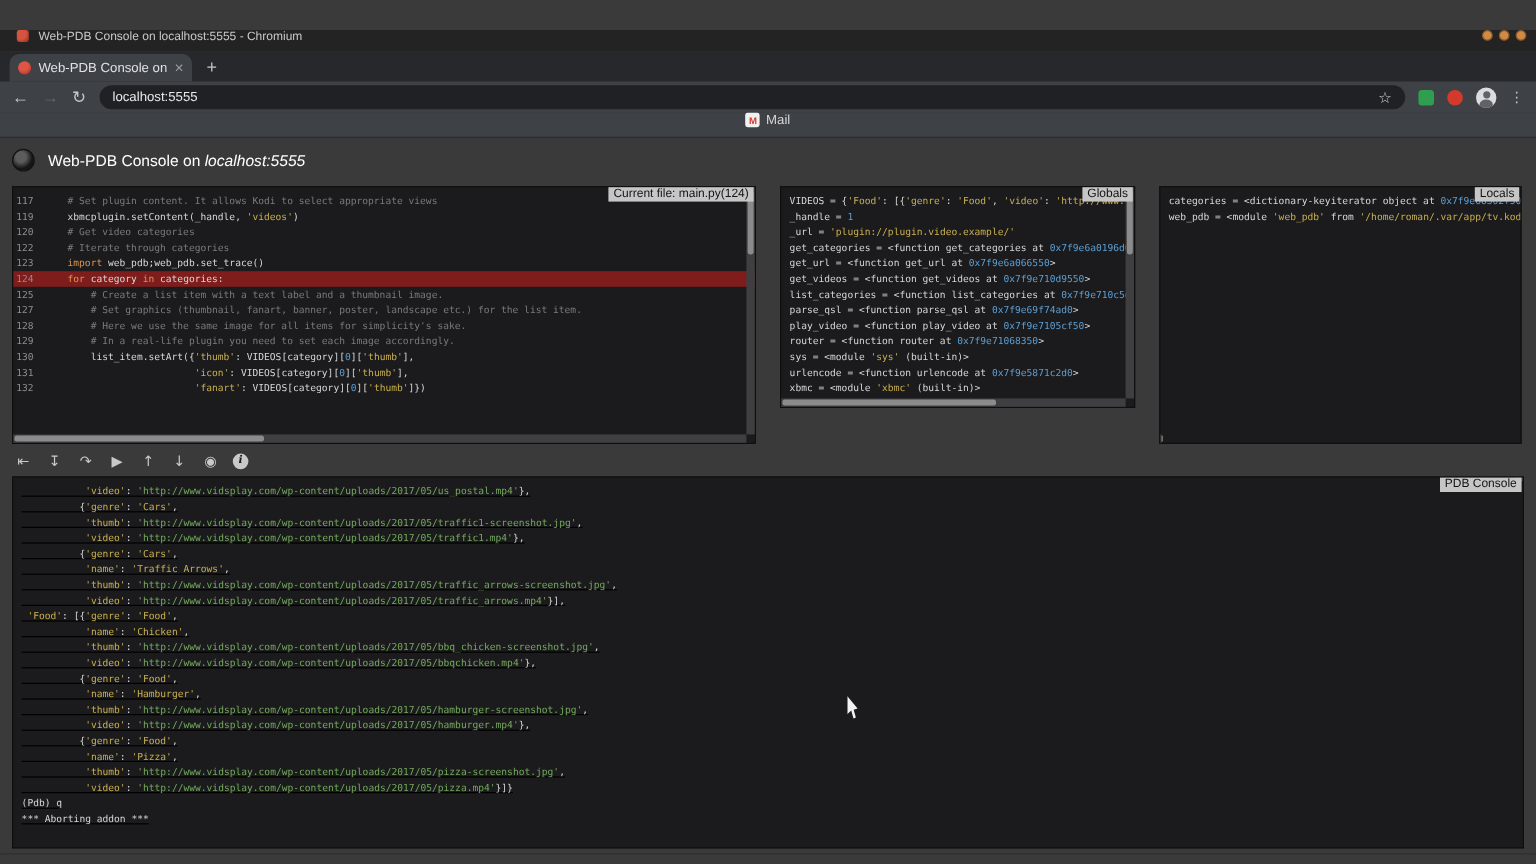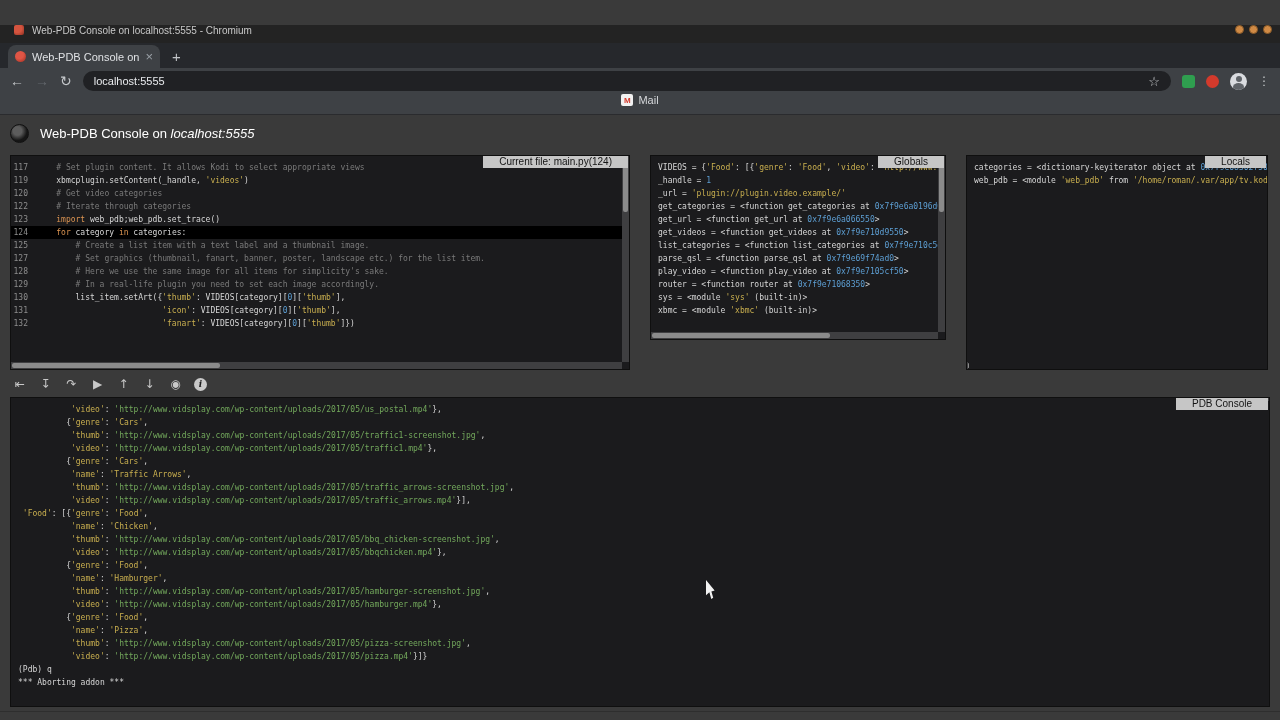--- a/index.html
+++ b/index.html
@@ -60,27 +60,27 @@
   .page-header { display:flex; align-items:center; gap:11px; padding:9px 0 0 10px; }
   .app-logo { width:19px; height:19px; border-radius:50%; background:radial-gradient(circle at 38% 35%, #5c5c5c 0 28%, #161616 62%); border:1px solid #111; }
   .page-title { font-size:13px; color:#ffffff; }
   .page-title .host { font-style:italic; }
 
   .panels { position:absolute; top:40px; left:10px; display:flex; gap:20px; }
   .panel { position:relative; background:#1b1b1d; border:1px solid #0f0f0f; }
   .code-panel { width:620px; height:215px; }
   .globals-panel { width:296px; height:185px; }
   .locals-panel { width:302px; height:215px; }
-  .panel-label { position:absolute; top:0; right:1px; background:#c6c6c6; color:#141414; font-size:10px; line-height:12px; padding:0 16px; z-index:4; }
+  .panel-label { position:absolute; top:0; right:1px; background:#c6c6c6; color:#141414; font-size:10px; line-height:12px; padding:0 4px; z-index:4; }
 
   .mono { font-family:"DejaVu Sans Mono", monospace; font-size:8px; line-height:13px; color:#d6d6d6; padding-top:5px; height:100%; overflow:hidden; }
   .pad-l { padding-left:7px; }
   .cl { white-space:pre; height:13px; }
   .cl .gut { display:inline-block; width:26px; color:#8e8e8e; text-align:right; padding-right:9px; }
-  .cl.hl { background:#000000; }
+  .cl.hl { background:#7f1d1d; }
   .tk-plain { color:#d6d6d6; }
   .tk-comment { color:#7a7a7a; }
   .tk-kw { color:#dd9552; }
   .tk-str { color:#c9af4f; }
   .tk-num { color:#5d9fd4; }
   .tk-url { color:#73a95c; }
 
   
   .hsb { position:absolute; left:0; bottom:0; height:7px; background:#3f3f41; z-index:3; }
   .hsb .th { height:5px; margin:1px 0 0 1px; background:#8b8b8b; border-radius:2px; }
@@ -92,21 +92,21 @@
   .globals-panel .vsb { bottom:7px; } .globals-panel .vsb .th { height:30%; margin-top:3px; }
   .locals-panel .hsb .th { width:56%; }
   .console-panel .vsb .th { height:58%; margin-top:3px; }
 
   
   .debug-toolbar { position:absolute; top:259px; left:12px; display:flex; gap:11px; align-items:center; height:20px; }
   .dbtn { width:15px; height:16px; display:flex; align-items:center; justify-content:center; color:#c9c9c9; font-size:12px; font-family:"DejaVu Sans", sans-serif; background:none; border:none; }
   .dbtn.help { background:#c9c9c9; color:#1b1b1b; border-radius:50%; width:13px; height:13px; font-size:9px; font-style:italic; font-weight:bold; font-family:"DejaVu Serif", serif; }
 
   
-  .console-panel { position:absolute; top:282px; left:10px; width:1260px; height:310px; background:#1b1b1d; border:1px solid #0f0f0f; }
+  .console-panel { position:absolute; top:282px; left:10px; width:1260px; height:310px; background:#1b1b1d; border:1px solid #0f0f0f;text-decoration:underline; }
 
   
   .prompt-divider { position:absolute; top:596px; left:0; right:0; height:1px; background:#2e2e2e; }
   .prompt-bar { position:absolute; top:603px; left:10px; right:10px; height:22px; display:flex; align-items:center; gap:9px; }
   .pdb-label { color:#e0e0e0; font-size:10px; font-family:"DejaVu Sans Mono", monospace; }
   .prompt-input-wrap { flex:1; height:18px; background:#fafafa; border:1px solid #88a8c8; border-radius:2px; position:relative; }
   .prompt-input-wrap input { width:100%; height:100%; border:none; outline:none; background:transparent; font:10px "DejaVu Sans Mono", monospace; padding:0 6px; color:#222; }
   .caret { position:absolute; left:6px; top:2px; width:1px; height:12px; background:#333; }
   .send-btn { background:none; border:none; color:#d9d9d9; font-size:11px; font-family:"Liberation Sans", sans-serif; padding:2px 4px; }
 
@@ -225,20 +225,21 @@
             <div class="cl"><span class="tk-plain">_handle = </span><span class="tk-num">1</span></div>
             <div class="cl"><span class="tk-plain">_url = </span><span class="tk-str">'plugin://plugin.video.example/'</span></div>
             <div class="cl"><span class="tk-plain">get_categories = &lt;function get_categories at </span><span class="tk-num">0x7f9e6a0196d0</span><span class="tk-plain">&gt;</span></div>
             <div class="cl"><span class="tk-plain">get_url = &lt;function get_url at </span><span class="tk-num">0x7f9e6a066550</span><span class="tk-plain">&gt;</span></div>
             <div class="cl"><span class="tk-plain">get_videos = &lt;function get_videos at </span><span class="tk-num">0x7f9e710d9550</span><span class="tk-plain">&gt;</span></div>
             <div class="cl"><span class="tk-plain">list_categories = &lt;function list_categories at </span><span class="tk-num">0x7f9e710c5d50</span></div>
             <div class="cl"><span class="tk-plain">parse_qsl = &lt;function parse_qsl at </span><span class="tk-num">0x7f9e69f74ad0</span><span class="tk-plain">&gt;</span></div>
             <div class="cl"><span class="tk-plain">play_video = &lt;function play_video at </span><span class="tk-num">0x7f9e7105cf50</span><span class="tk-plain">&gt;</span></div>
             <div class="cl"><span class="tk-plain">router = &lt;function router at </span><span class="tk-num">0x7f9e71068350</span><span class="tk-plain">&gt;</span></div>
             <div class="cl"><span class="tk-plain">sys = &lt;module </span><span class="tk-str">'sys'</span><span class="tk-plain"> (built-in)&gt;</span></div>
+            <div class="cl"><span class="tk-plain">urlencode = &lt;function urlencode at </span><span class="tk-num">0x7f9e5871c2d0</span><span class="tk-plain">&gt;</span></div>
             <div class="cl"><span class="tk-plain">xbmc = &lt;module </span><span class="tk-str">'xbmc'</span><span class="tk-plain"> (built-in)&gt;</span></div>
           </div>
         <div class="vsb">
             <div class="th"></div>
           </div>
         <div class="hsb">
             <div class="th"></div>
           </div>
       </div>
 

